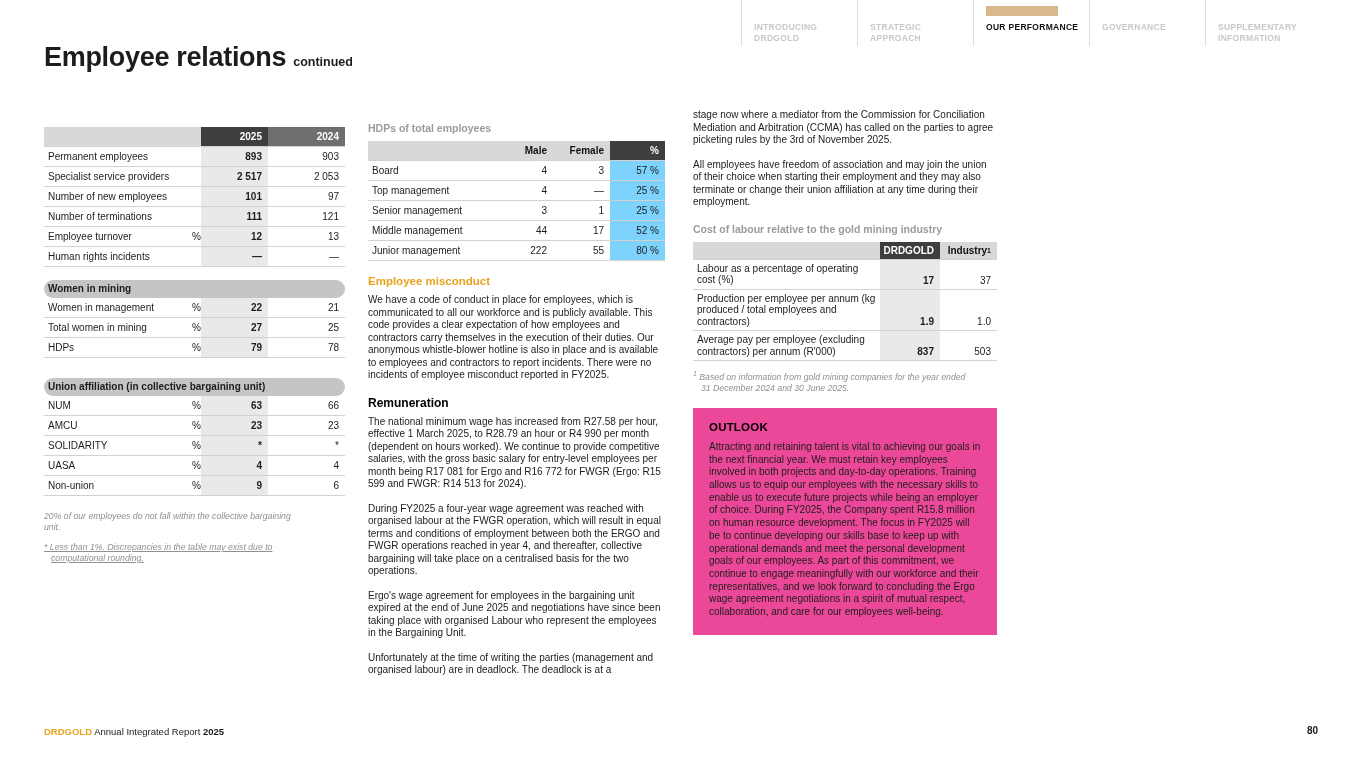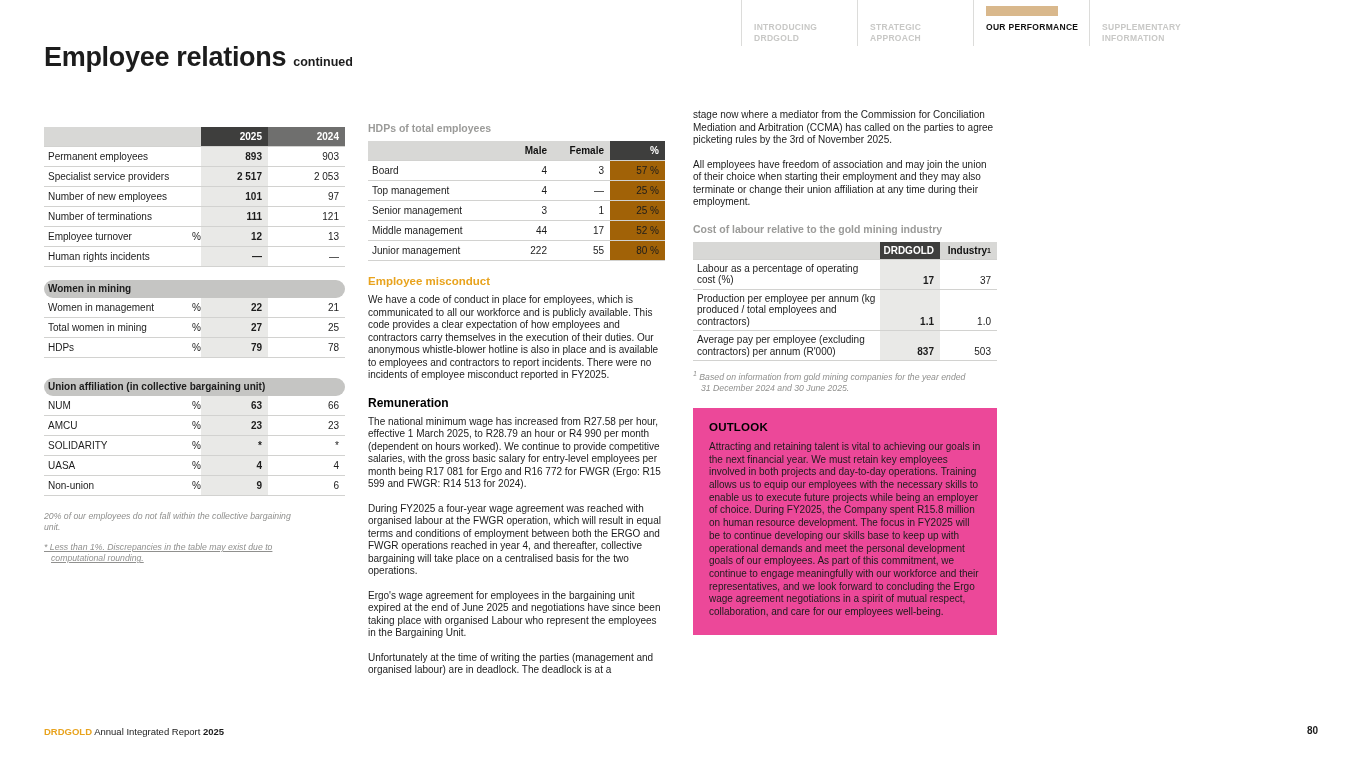--- a/index.html
+++ b/index.html
@@ -48,21 +48,21 @@
   .fn { font-size:8.7px; font-style:italic; color:#90908e; line-height:11px; width:252px; }
   .fn-1 { margin-top:15px; }
   .fn-2 { margin-top:9px; padding-left:7px; text-indent:-7px;text-decoration:underline; }
 
   
   .gray-head { color:#9b9b99; font-weight:bold; font-size:10.5px; margin:0 0 7px 0; }
   .h-row { display:flex; align-items:center; height:20px; border-bottom:1px solid #d2d2d0; font-size:10px; }
   .h-label { flex:1; padding-left:4px; height:100%; display:flex; align-items:center; }
   .h-val { text-align:left; padding-right:6px; height:100%; display:flex; align-items:center; justify-content:flex-end; }
   .h-male { width:55px; } .h-female { width:57px; } .h-pct { width:55px; }
-  .cell-pct { background:#a16207; }
+  .cell-pct { background:#7dd3fc; }
   .h-head .h-label, .h-head .hdr-lite { background:#d8d8d6; }
   .hdr-lite { font-weight:bold; color:#111; }
   .orange-head { color:#e8a31e; font-weight:bold; font-size:11.5px; margin:14px 0 7px 0; }
   .black-head { font-size:12px; font-weight:bold; margin:14px 0 6px 0; color:#000; }
   .body-p { font-size:10px; line-height:12.5px; margin:0 0 12px 0; }
   .body-p:last-child { margin-bottom:0; }
 
   
   .c-row { display:flex; border-bottom:1px solid #d2d2d0; font-size:10px; }
   .c-label { flex:1; padding:3px 4px; line-height:11.5px; }
@@ -94,20 +94,23 @@
     <span>INTRODUCING DRDGOLD</span>
   </div>
   <div class="nav-item">
     <span>STRATEGIC APPROACH</span>
   </div>
   <div class="nav-item active">
     <span class="nav-bar"></span>
     <span>OUR PERFORMANCE</span>
   </div>
   <div class="nav-item">
+    <span>GOVERNANCE</span>
+  </div>
+  <div class="nav-item">
     <span>SUPPLEMENTARY INFORMATION</span>
   </div>
 </div>
 
 <div id="title-block">
   <h1>Employee relations</h1>
   <span class="subtitle">continued</span>
 </div>
 
 <div id="col-left">
@@ -286,21 +289,21 @@
           <sup>1</sup>
       </div>
     </div>
     <div class="c-row">
       <div class="c-label">Labour as a percentage of operating cost (%)</div>
       <div class="c-val c-drd cell-drd">17</div>
       <div class="c-val c-ind">37</div>
     </div>
     <div class="c-row">
       <div class="c-label">Production per employee per annum (kg produced / total employees and contractors)</div>
-      <div class="c-val c-drd cell-drd">1.1</div>
+      <div class="c-val c-drd cell-drd">1.9</div>
       <div class="c-val c-ind">1.0</div>
     </div>
     <div class="c-row">
       <div class="c-label">Average pay per employee (excluding contractors) per annum (R'000)</div>
       <div class="c-val c-drd cell-drd">837</div>
       <div class="c-val c-ind">503</div>
     </div>
   </div>
 
   <div class="fn-right">

